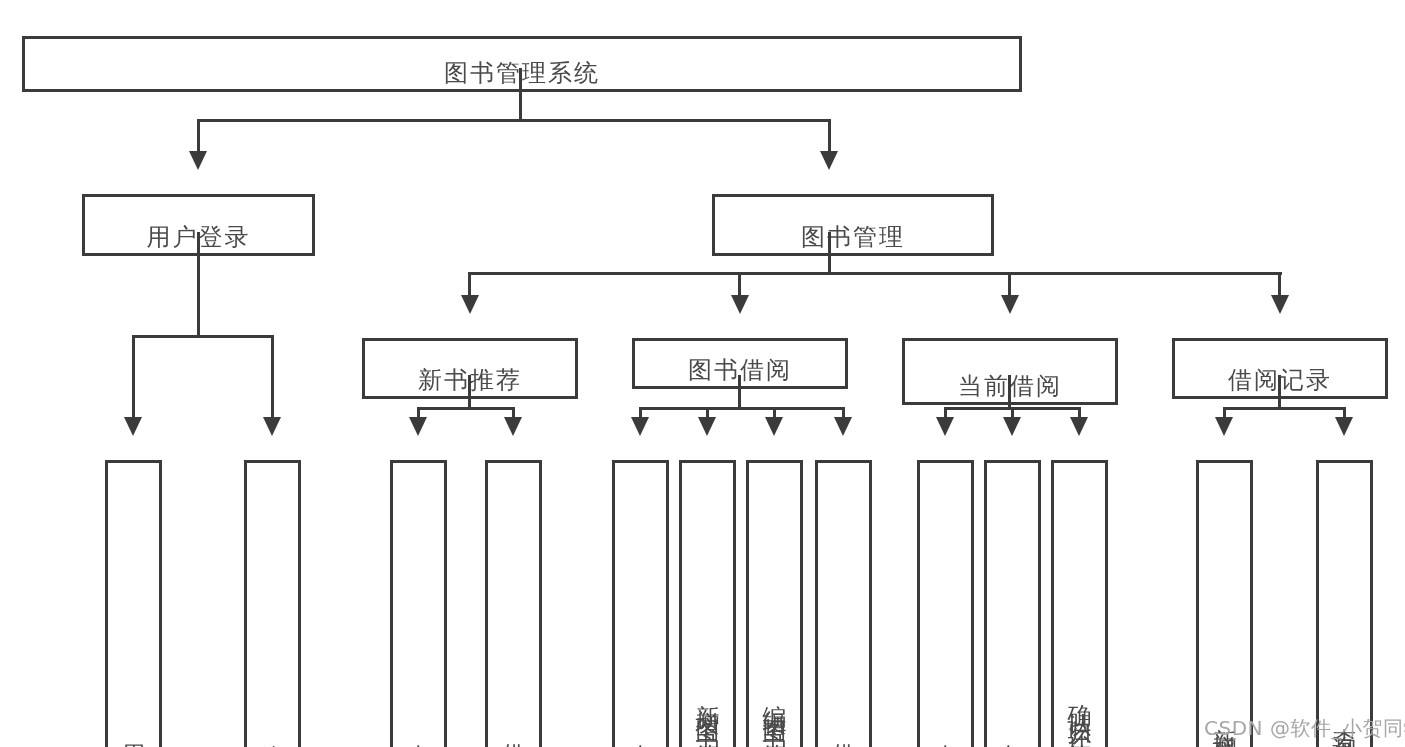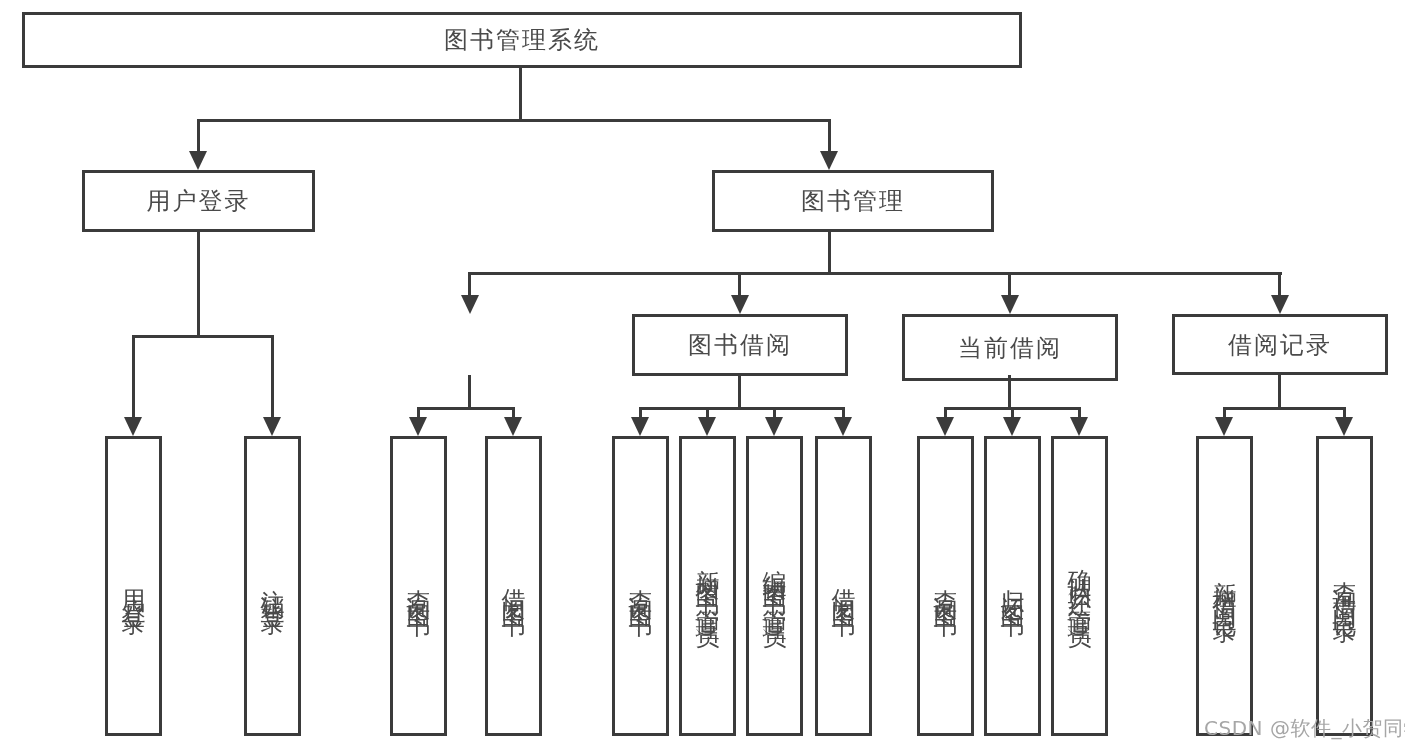--- a/index.html
+++ b/index.html
@@ -14,24 +14,25 @@
     background:var(--bg);
     font-family:"DejaVu Sans","Liberation Sans",sans-serif;
     overflow:hidden;
   }
   .box{
     position:absolute;
     box-sizing:border-box;
     background:#fff;
     border:3px solid var(--line);
     display:flex;
-    align-items:center;
+    align-items:flex-end;
     justify-content:center;
     color:var(--text);
     font-size:24px;
+    margin-top:24px;
   }
   .box.h span{
     letter-spacing:2px;
     white-space:nowrap;
   }
   .box.v span{
     writing-mode:vertical-rl;
     text-orientation:mixed;
     letter-spacing:8px;
     line-height:1;
@@ -65,22 +66,25 @@
   </div>
 
   <div class="box h" style="left:82px;top:170px;width:233px;height:62px">
     <span>用户登录</span>
   </div>
 
   <div class="box h" style="left:712px;top:170px;width:282px;height:62px">
     <span>图书管理</span>
   </div>
 
+  <div class="box h" style="left:362px;top:314px;width:216px;height:61px">
+    <span>新书推荐</span>
+  </div>
 
-  <div class="box h" style="left:632px;top:314px;width:216px;height:62px">
+  <div class="box h" style="left:632px;top:314px;width:216px;height:51px">
     <span>图书借阅</span>
   </div>
 
   <div class="box h" style="left:902px;top:314px;width:216px;height:67px">
     <span>当前借阅</span>
   </div>
 
   <div class="box h" style="left:1172px;top:314px;width:216px;height:61px">
     <span>借阅记录</span>
   </div>

